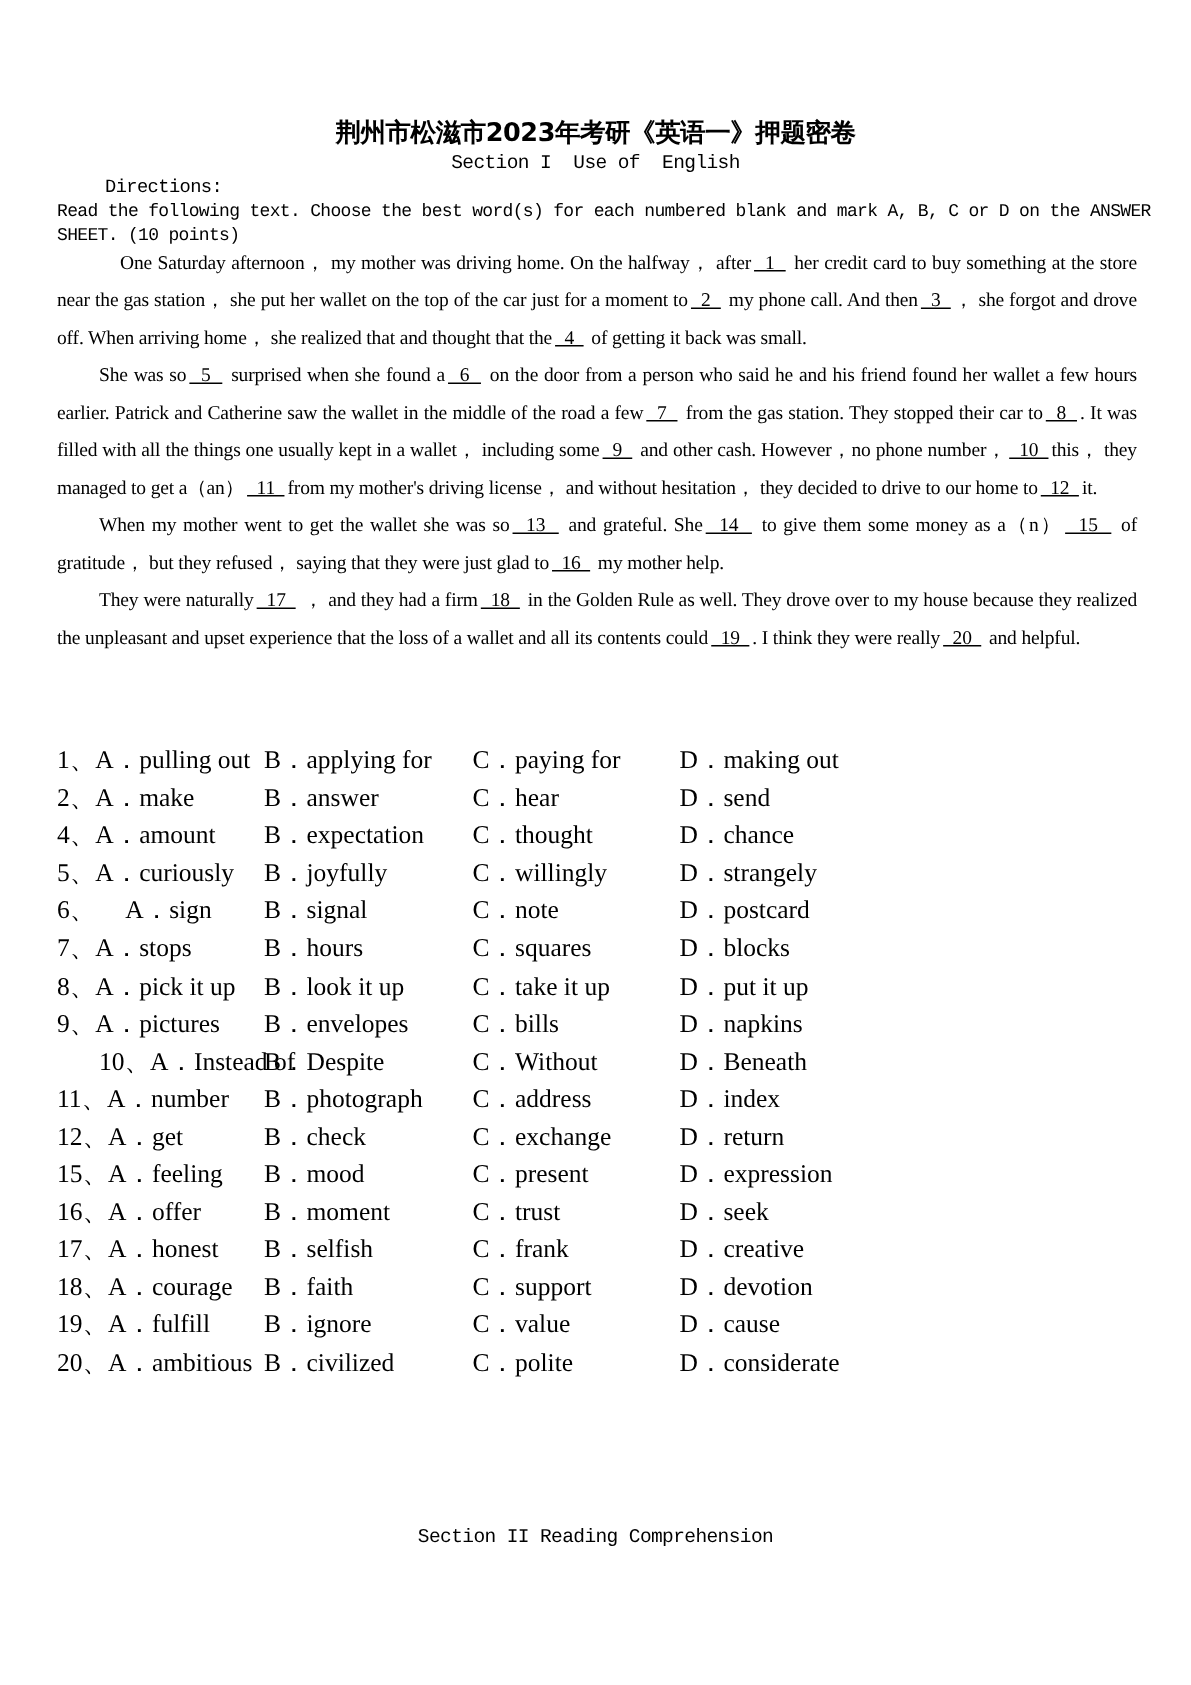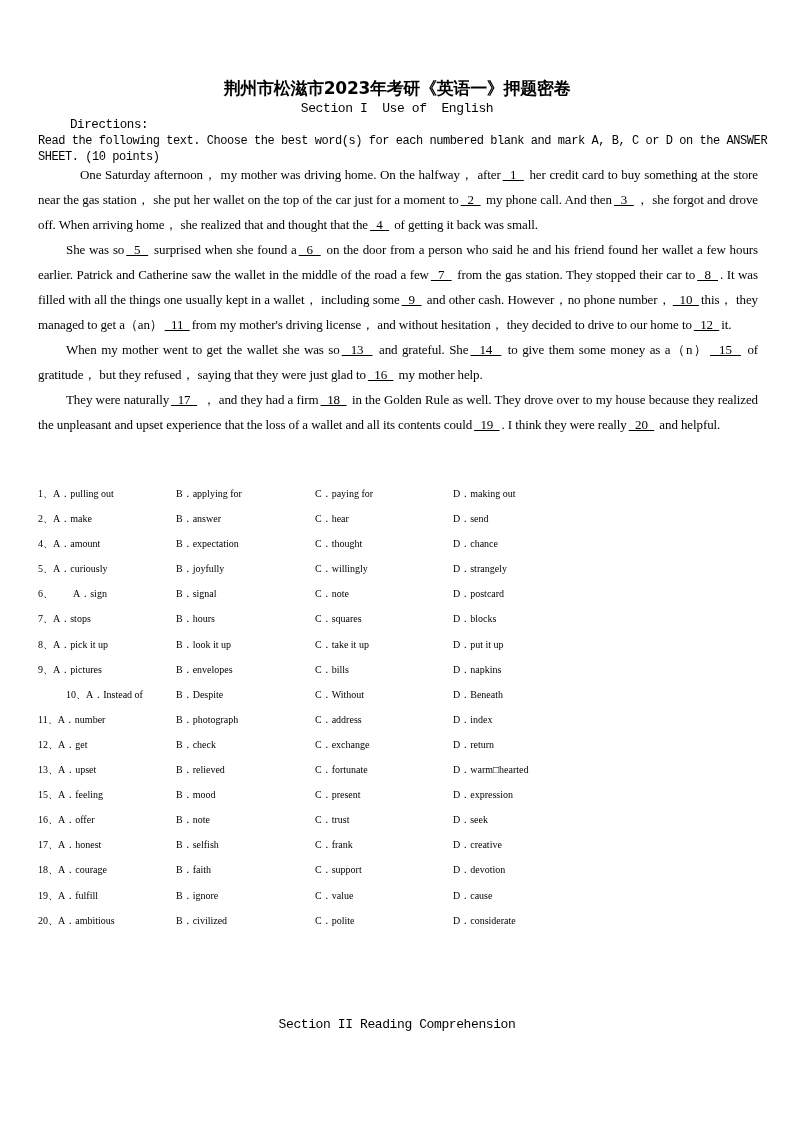--- a/index.html
+++ b/index.html
@@ -22,22 +22,22 @@
   }
   .passage {
     position: absolute; top: 162px; left: 38px; width: 720px;
     font-family: "Liberation Serif", serif; font-size: 13px; line-height: 25px; letter-spacing: -0.1px;
     text-align: justify;
   }
   .passage p { margin: 0; text-indent: 28px; }
   .passage p.first { text-indent: 42px; }
   .blank { text-decoration: underline; padding: 0 2px; }
   .options {
-    position: absolute; top: 481px; left: 38px; width: 720px;
-    font-family: "Liberation Serif", serif; font-size: 10px;
+    position: absolute; top: 494px; left: 38px; width: 720px;
+    font-family: "Liberation Serif", serif; font-size: 17px;
   }
   .opt-row { height: 25.1px; line-height: 25.1px; position: relative; }
   .opt-row span { position: absolute; white-space: nowrap; }
   .opt-a { left: 0; }
   .opt-b { left: 138px; }
   .opt-c { left: 277px; }
   .opt-d { left: 415px; }
   .section2 {
     position: absolute; top: 1017px; left: 0; width: 794px; text-align: center;
     font-family: "Liberation Mono", monospace; font-size: 13px; letter-spacing: -0.4px;
@@ -119,34 +119,28 @@
       <span class="opt-c">C．address</span>
       <span class="opt-d">D．index</span>
     </div>
     <div class="opt-row">
       <span class="opt-a"><span style="position: static;">12、</span><span style="position: static;">A．get</span></span>
       <span class="opt-b">B．check</span>
       <span class="opt-c">C．exchange</span>
       <span class="opt-d">D．return</span>
     </div>
     <div class="opt-row">
-      <span class="opt-a"><span style="position: static;">13、</span><span style="position: static;">A．upset</span></span>
-      <span class="opt-b">B．relieved</span>
-      <span class="opt-c">C．fortunate</span>
-      <span class="opt-d">D．warm□hearted</span>
-    </div>
-    <div class="opt-row">
       <span class="opt-a"><span style="position: static;">15、</span><span style="position: static;">A．feeling</span></span>
       <span class="opt-b">B．mood</span>
       <span class="opt-c">C．present</span>
       <span class="opt-d">D．expression</span>
     </div>
     <div class="opt-row">
       <span class="opt-a"><span style="position: static;">16、</span><span style="position: static;">A．offer</span></span>
-      <span class="opt-b">B．note</span>
+      <span class="opt-b">B．moment</span>
       <span class="opt-c">C．trust</span>
       <span class="opt-d">D．seek</span>
     </div>
     <div class="opt-row">
       <span class="opt-a"><span style="position: static;">17、</span><span style="position: static;">A．honest</span></span>
       <span class="opt-b">B．selfish</span>
       <span class="opt-c">C．frank</span>
       <span class="opt-d">D．creative</span>
     </div>
     <div class="opt-row">

